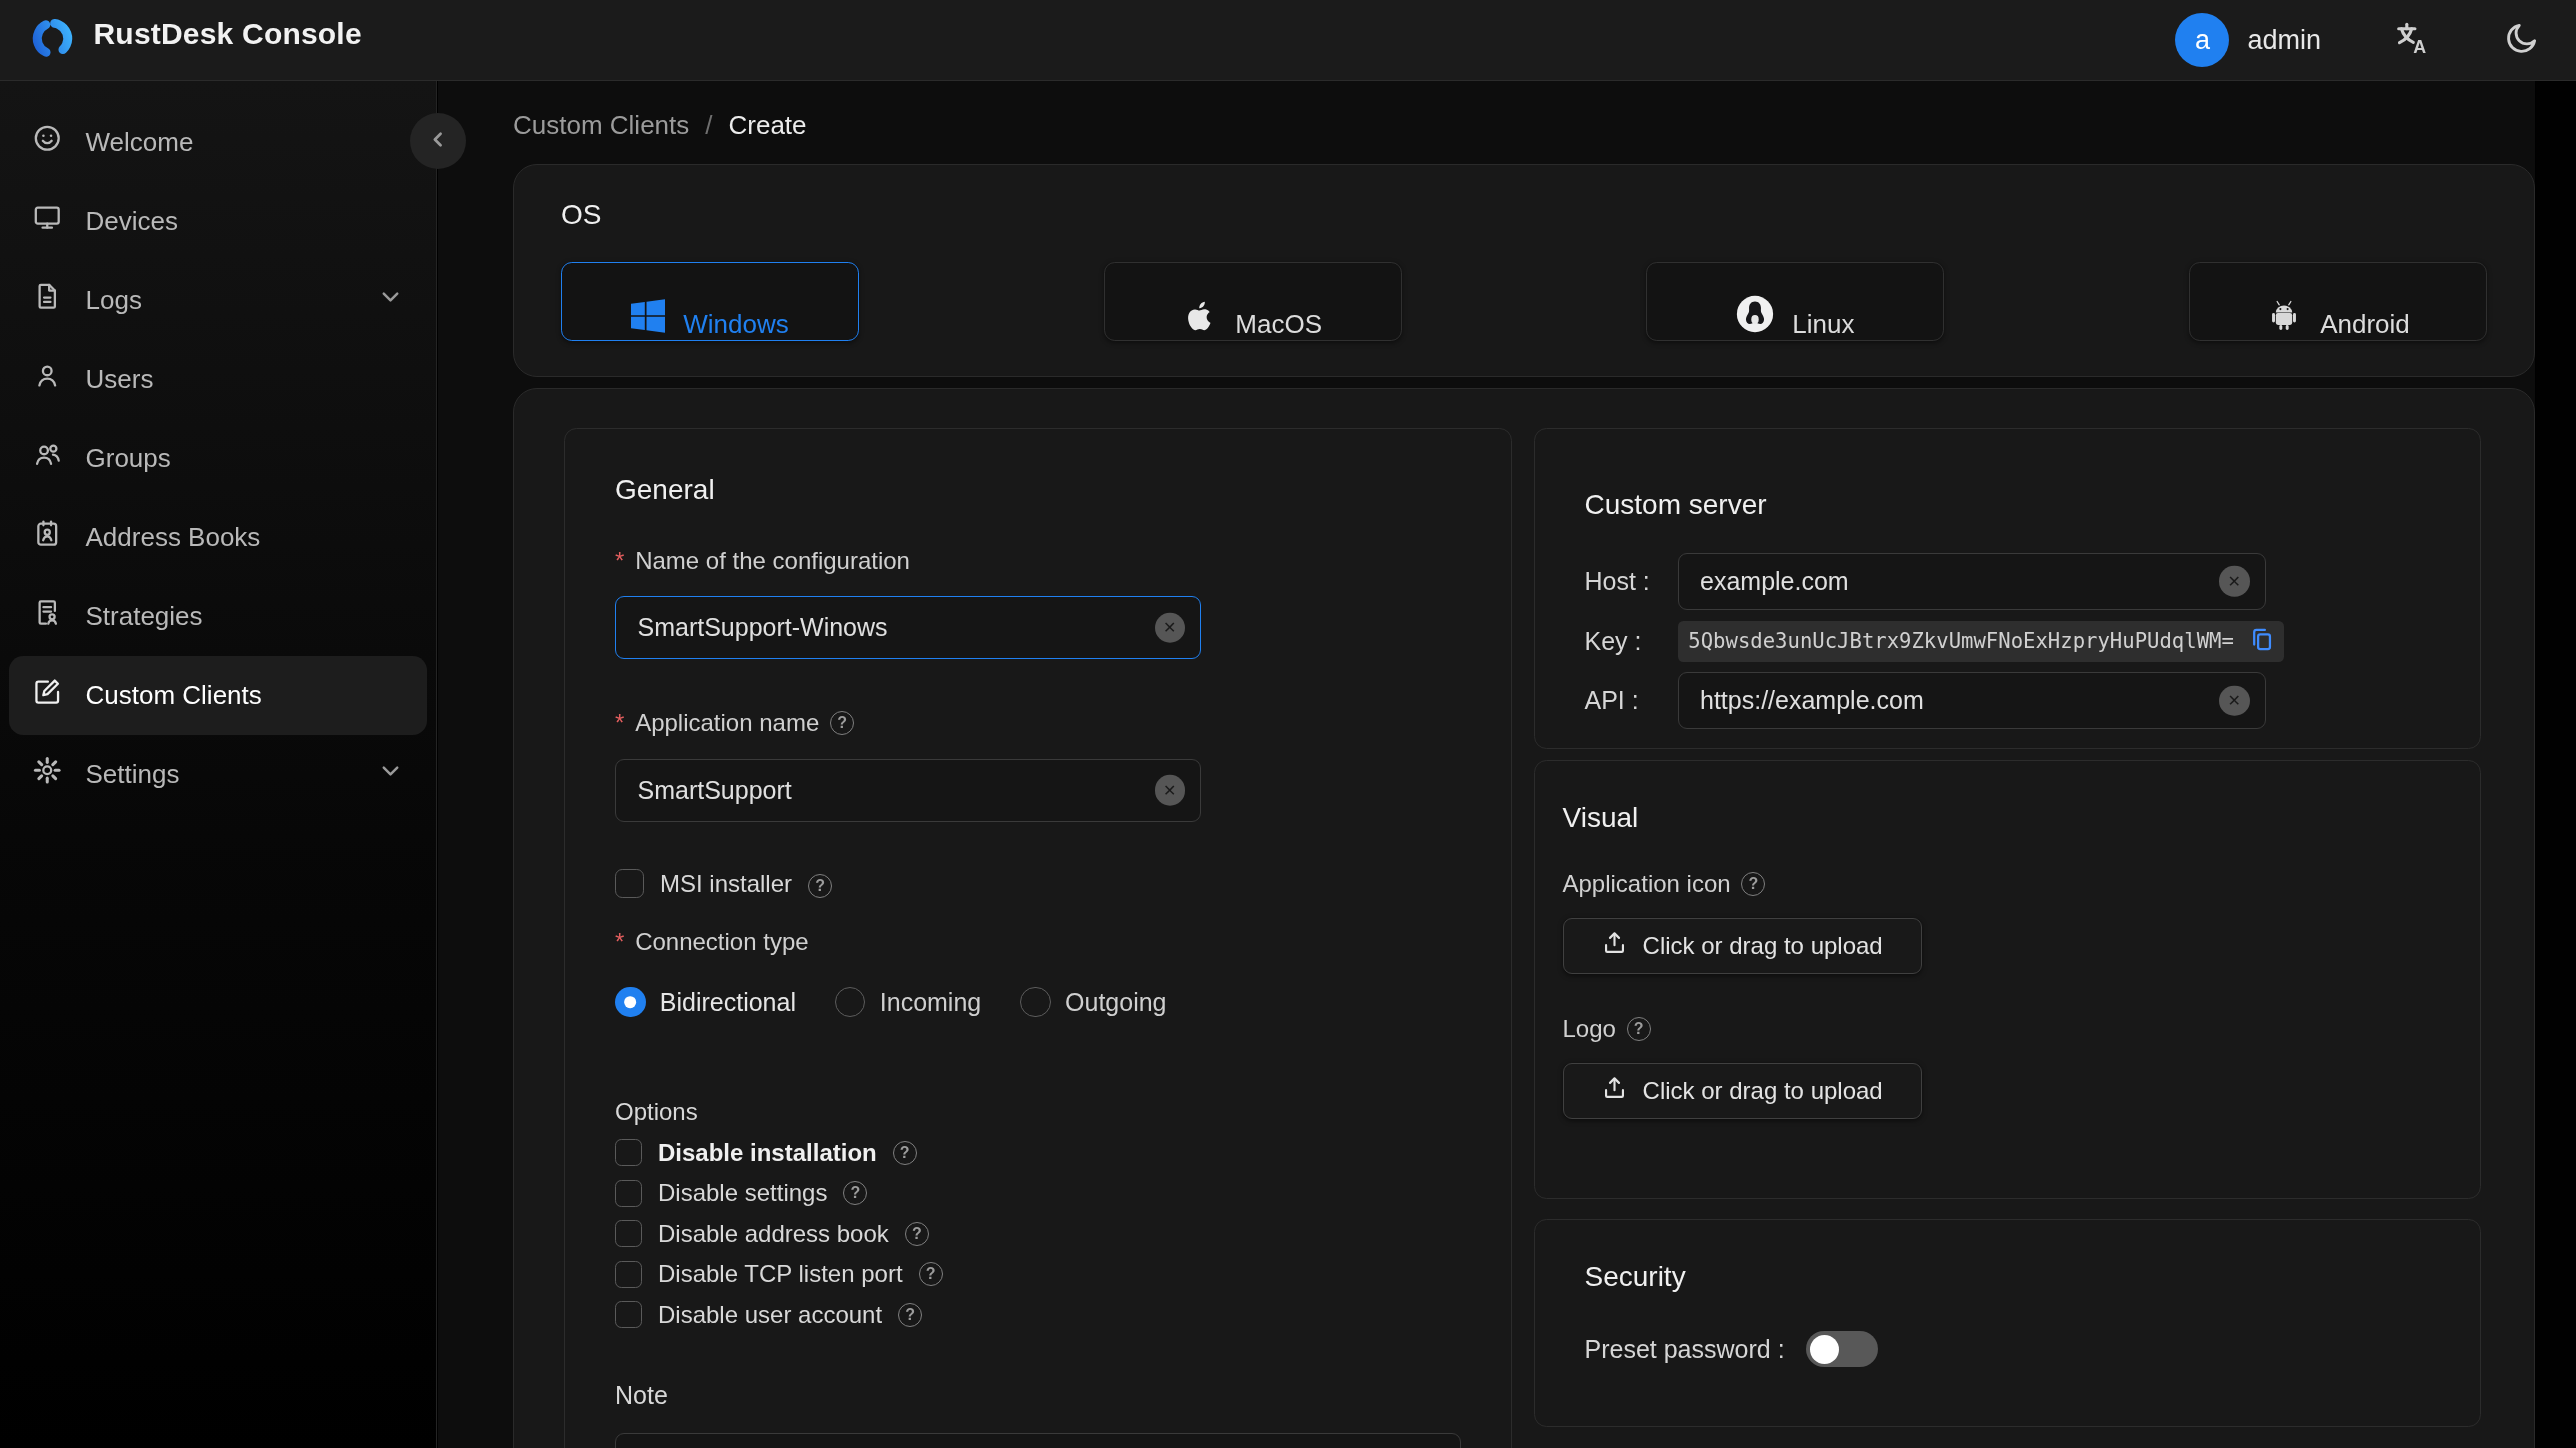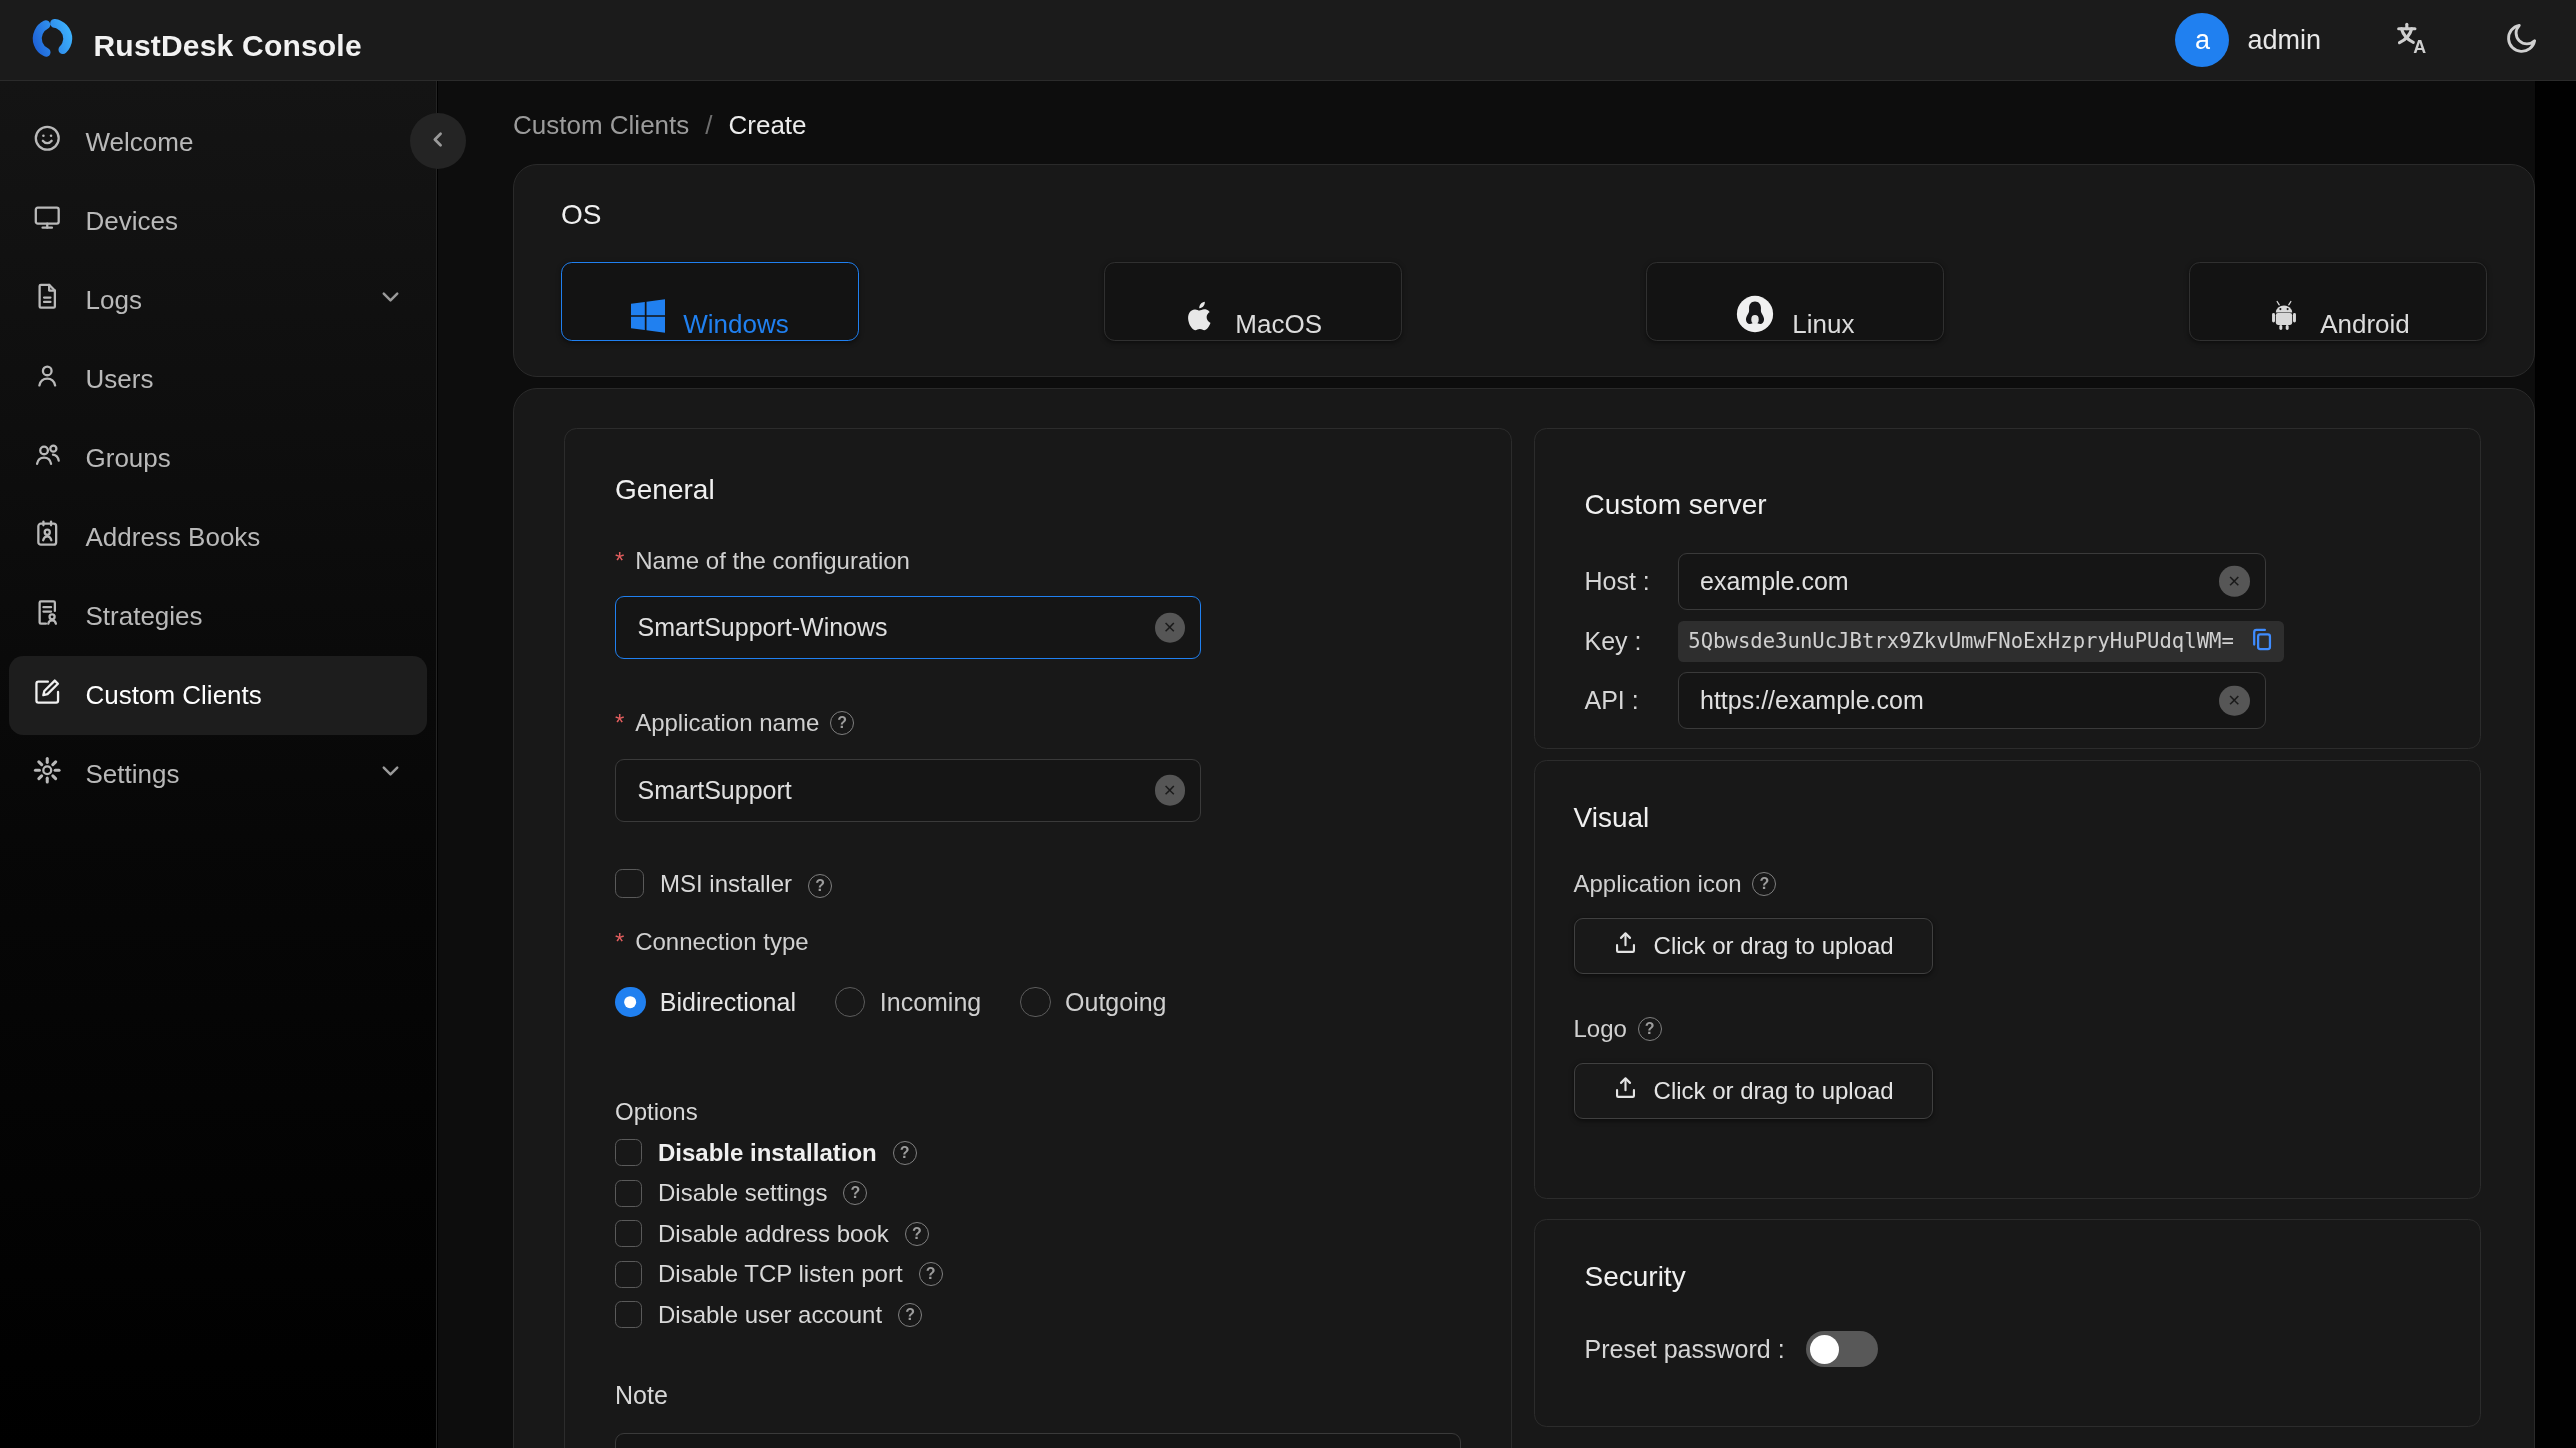--- a/index.html
+++ b/index.html
@@ -9,21 +9,21 @@
     font-family:"Liberation Sans","DejaVu Sans",sans-serif;
     color:#e6e6e6;
     position:relative;
   }
   
   .topbar{
     position:absolute; top:0; left:0; width:2576px; height:81px;
     background:#1b1b1b; border-bottom:0.9px solid #2b2b2b;
     display:flex; align-items:center; padding:0 36px 0 30.5px; z-index:5;
   }
-  .brand{ display:flex; align-items:flex-end; gap:20px; }
+  .brand{ display:flex; align-items:flex-start; gap:20px; }
   .brand-title{ font-size:30px; font-weight:700; color:#f2f2f2; letter-spacing:0.2px; }
   .topbar-right{ margin-left:auto; display:flex; align-items:center; }
   .avatar{
     width:54px; height:54px; border-radius:50%; background:#2080f0;
     display:flex; align-items:center; justify-content:center;
     color:#fff; font-size:27px; cursor:pointer;
   }
   .username{ font-size:27px; color:#e8e8e8; margin-left:18px; cursor:pointer; }
   .icon-btn{ background:none; border:none; cursor:pointer; display:flex; align-items:center; }
   .translate-btn{ margin-left:72px; }
@@ -80,21 +80,21 @@
   .os-btn.selected{ border:1.8px solid #2080f0; color:#2080f0; }
 
   .wrapper-card{
     margin-top:10.8px; height:1255px; padding:39px 50px;
     display:flex; gap:21.5px; align-items:flex-start;
   }
   .subcard{ border:0.9px solid #2c2c2c; border-radius:12.5px; background:#181818; }
   .general-card{ width:948px; height:1201px; padding:45px 50px; }
   .right-col{ width:947px; display:flex; flex-direction:column; }
   .server-card{ height:321px; padding:60px 50px; }
-  .visual-card{ height:439px; padding:41px 39px; margin-top:11.7px; }
+  .visual-card{ height:439px; padding:41px 28px; margin-top:11.7px; }
   .security-card{ height:208px; padding:41px 50px; margin-top:20px; }
 
   .field-label{ display:flex; align-items:center; gap:10.8px; font-size:24px; color:#d0d0d0; }
   .req{ color:#e25e5e; font-size:24px; }
   .help{
     width:24px; height:24px; border:1.8px solid #7f7f7f; border-radius:50%;
     color:#9c9c9c; font-size:16px; font-weight:700;
     display:inline-flex; align-items:center; justify-content:center; cursor:pointer;
   }
   .input-wrap{ position:relative; width:586px; margin-top:21.5px; }

